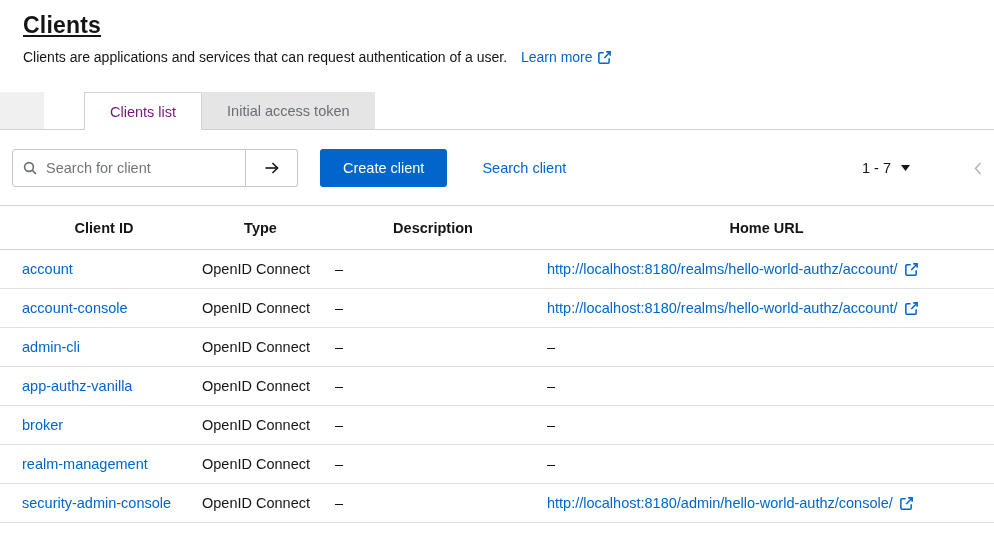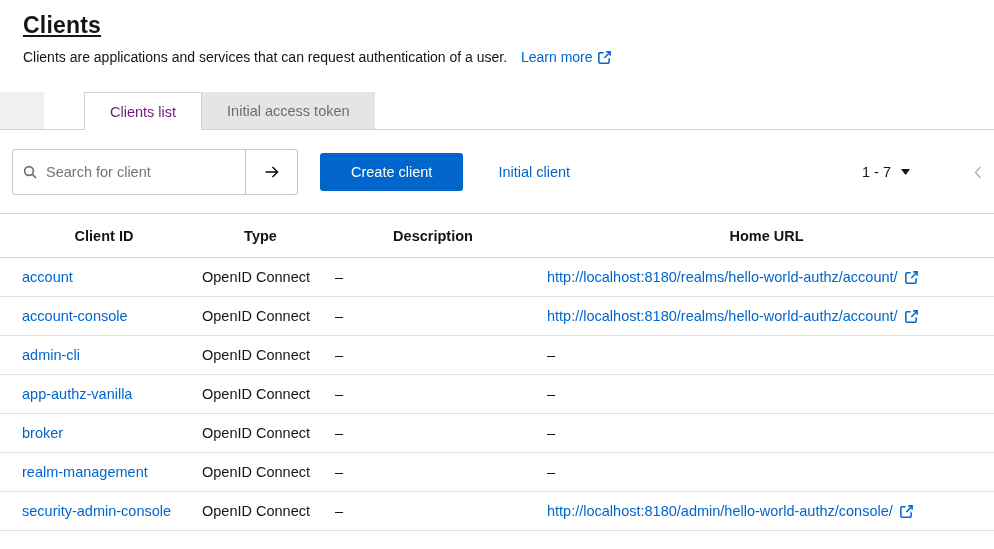--- a/index.html
+++ b/index.html
@@ -25,36 +25,36 @@
   .tab-lead { width: 44px; background: #f0f0f0; border-bottom: 1px solid #d2d2d2; position: relative; z-index: 1; }
   .tab {
     display: flex; align-items: center; padding: 0 25px; font-size: 14.5px;
     cursor: pointer; position: relative; z-index: 1; border: none; background: none;
   }
   .tab.active { background: #ffffff; border: 1px solid #d2d2d2; border-bottom: none; color: #701a75; margin-left: 40px; }
   .tab.inactive { background: #e5e5e5; color: #6a6e73; border-bottom: 1px solid #d2d2d2; }
 
   
   .toolbar { display: flex; align-items: center; padding: 19px 10px 18px 12px; }
-  .search-group { display: flex; height: 46px; }
+  .search-group { display: flex; height: 38px; }
   .search-box {
     display: flex; align-items: center; width: 234px; background: #fff;
     border: 1px solid #c6c6c6; border-radius: 3px 0 0 3px; padding: 0 10px;
   }
   .search-box input {
     border: none; outline: none; flex: 1; min-width: 0; margin-left: 9px;
     font-size: 14.5px; font-family: inherit; color: #151515; background: transparent;
   }
   .search-box input::placeholder { color: #72767b; }
   .arrow-btn {
     width: 52px; background: #fff; border: 1px solid #c6c6c6; border-left: none;
     border-radius: 0 3px 3px 0; cursor: pointer; display: flex; align-items: center; justify-content: center;
   }
   .btn-primary {
-    margin-left: 22px; height: 38px; padding: 0 31px; background: #0066cc;
+    margin-left: 22px; height: 38px; padding: 0 23px; background: #0066cc;
     border: none; border-radius: 3px; color: #ffffff; font-size: 14.5px; cursor: pointer;
   }
   .link-btn { margin-left: 35px; color: #0066cc; font-size: 14.5px; text-decoration: none; }
   .pagination { margin-left: auto; display: flex; align-items: center; }
   .page-range-toggle {
     display: flex; align-items: center; gap: 10px; background: none; border: none;
     font-size: 14.5px; color: #151515; cursor: pointer;
   }
   .chev-btn { margin-left: 64px; margin-right: 2px; background: none; border: none; cursor: default; display: flex; align-items: center; }
 
@@ -103,21 +103,21 @@
       <input type="text" placeholder="Search for client" style="">
     </div>
     <button class="arrow-btn">
       <svg width="16" height="14" viewBox="0 0 16 14" fill="none" stroke="#151515" stroke-width="1.6">
           <path d="M1.5 7h12"></path>
           <path d="M8.5 2 13.5 7 8.5 12"></path>
         </svg>
     </button>
   </div>
   <button class="btn-primary">Create client</button>
-  <a href="#" class="link-btn">Initial client</a>
+  <a href="#" class="link-btn">Search client</a>
   <div class="pagination">
     <button class="page-range-toggle">
       <span>1 - 7</span>
       <svg width="9" height="6" viewBox="0 0 9 6" fill="#151515">
           <path d="M0 0h9L4.5 6z"></path>
         </svg>
     </button>
     <button class="chev-btn">
       <svg width="8" height="13" viewBox="0 0 8 13" fill="none" stroke="#b5b8ba" stroke-width="1.6">
           <path d="M6.5 1 1.5 6.5 6.5 12"></path>

